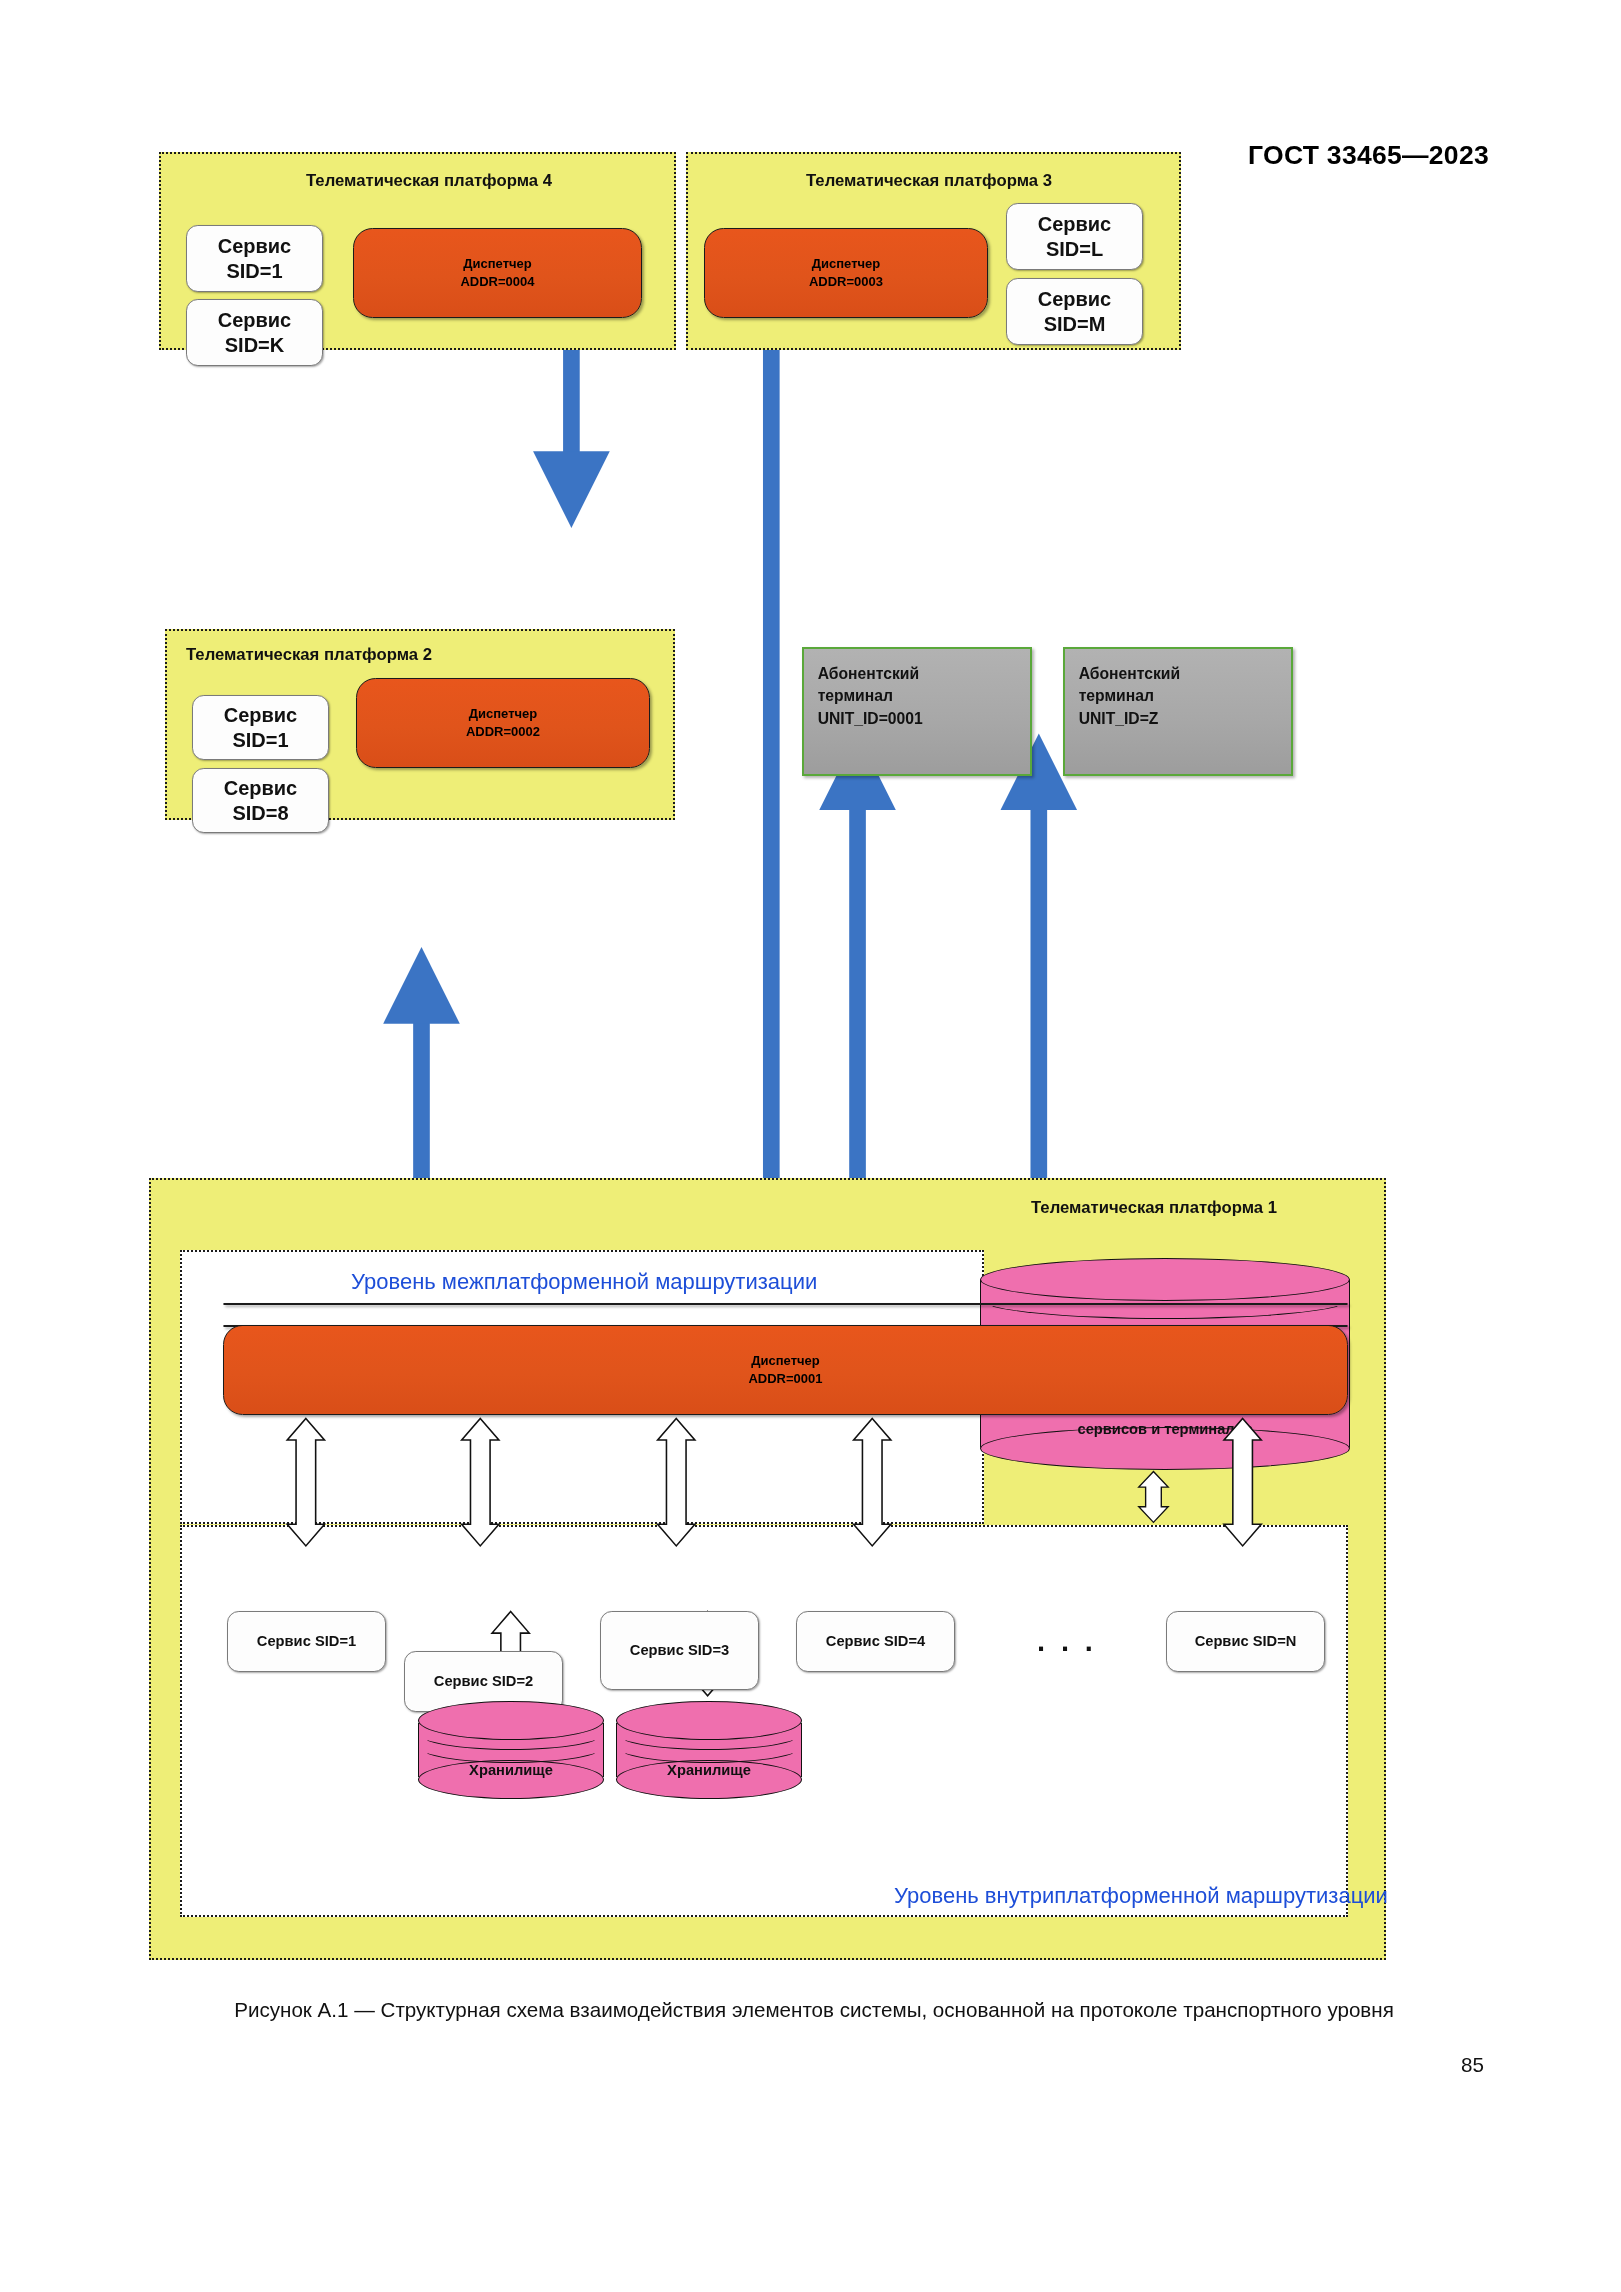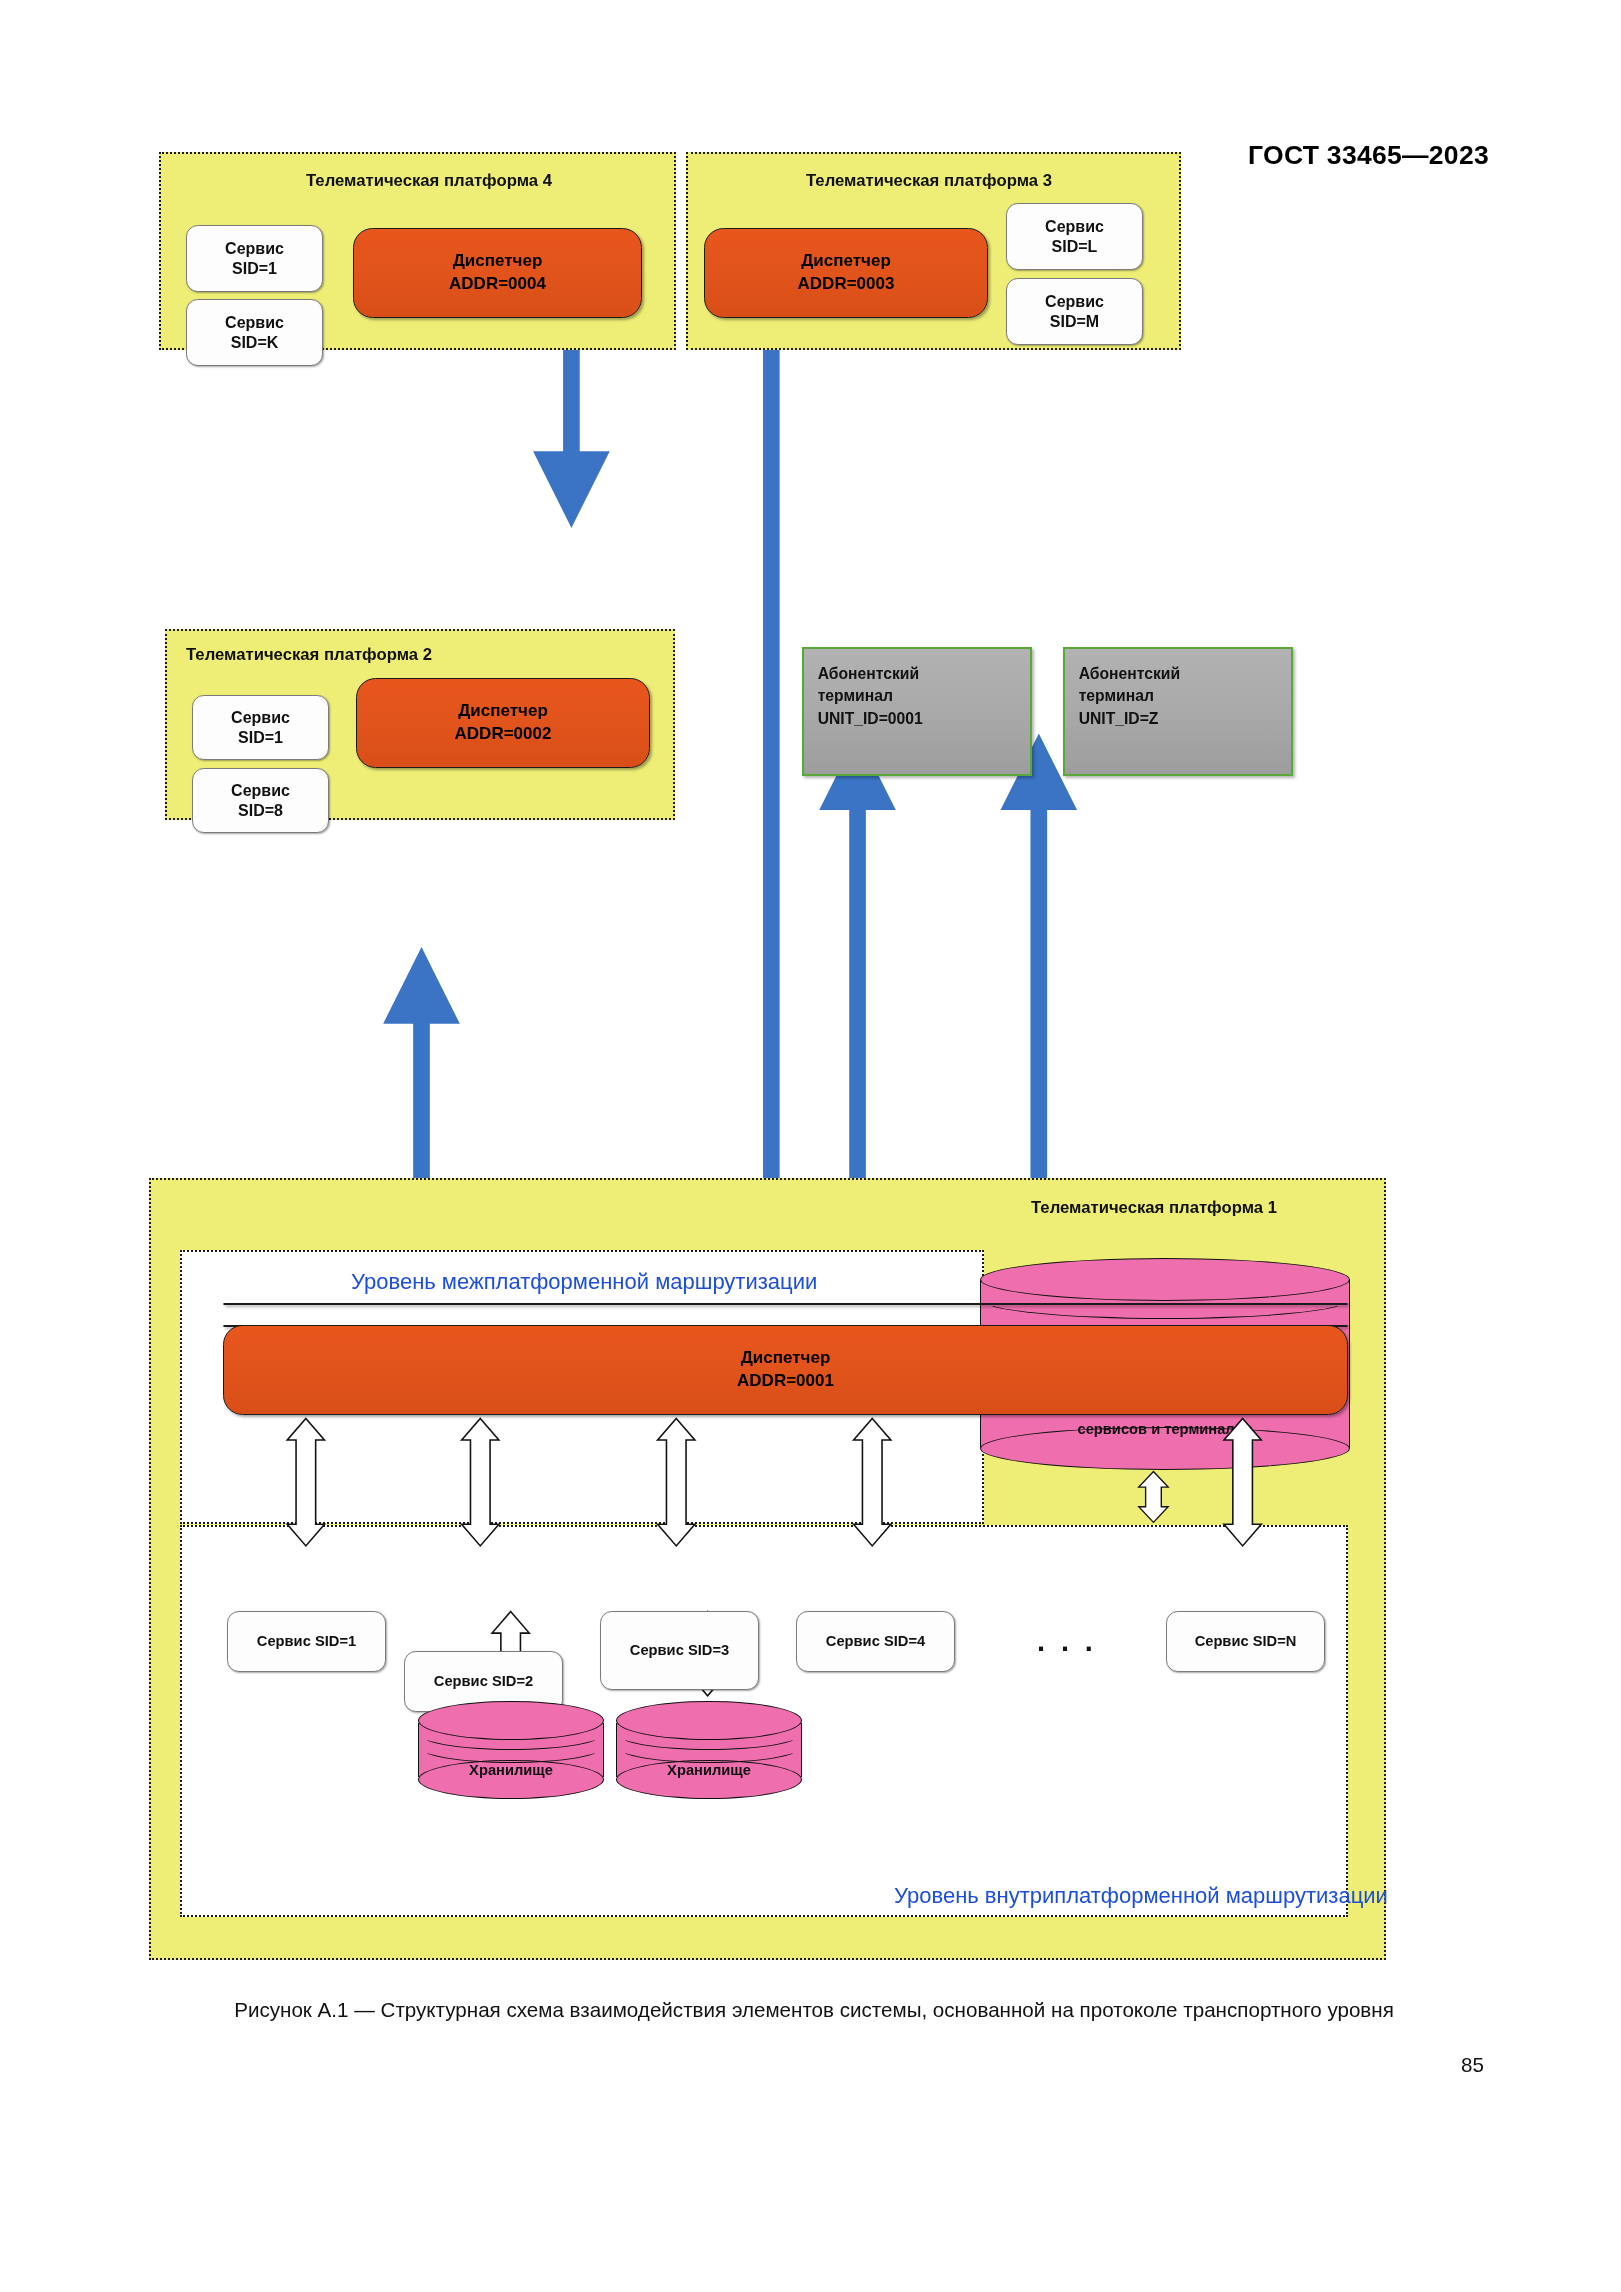--- a/index.html
+++ b/index.html
@@ -42,33 +42,33 @@
   .layer-label{
     position:absolute;font-size:22px;font-weight:normal;white-space:nowrap;color:#1d4ed8;
   }
 
   
   .service{
     position:absolute;background:#fdfdfd;
     border:1.6px solid #7a7a7a;border-radius:11.8px;
     box-shadow:1px 1px 2px rgba(0,0,0,.35);
     display:flex;flex-direction:column;align-items:center;justify-content:center;
-    font-size:16px;font-weight:bold;line-height:1.25;color:#111;
+    font-size:20px;font-weight:bold;line-height:1.25;color:#111;
     text-align:center;box-sizing:border-box;
   }
   .service.one-line{font-size:14.7px;}
 
   
   .dispatcher{
     position:absolute;
     background:linear-gradient(180deg,#e8561c 0%,#e0541b 55%,#d94e18 100%);
     border:1.5px solid #1b1b1b;border-radius:19.6px;
     box-shadow:2px 2px 2.9px rgba(0,0,0,.35);
     display:flex;flex-direction:column;align-items:center;justify-content:center;
-    font-size:17px;font-weight:bold;line-height:1.35;color:#000;text-align:center;
+    font-size:13px;font-weight:bold;line-height:1.35;color:#000;text-align:center;
     box-sizing:border-box;
   }
 
   
   .terminal{
     position:absolute;
     background:linear-gradient(180deg,#b2b2b2 0%,#a8a8a8 55%,#9d9d9d 100%);
     border:2.9px solid #5aa83a;
     box-shadow:2px 2px 2.9px rgba(0,0,0,.3);
     font-size:15.7px;font-weight:bold;line-height:1.45;color:#111;

